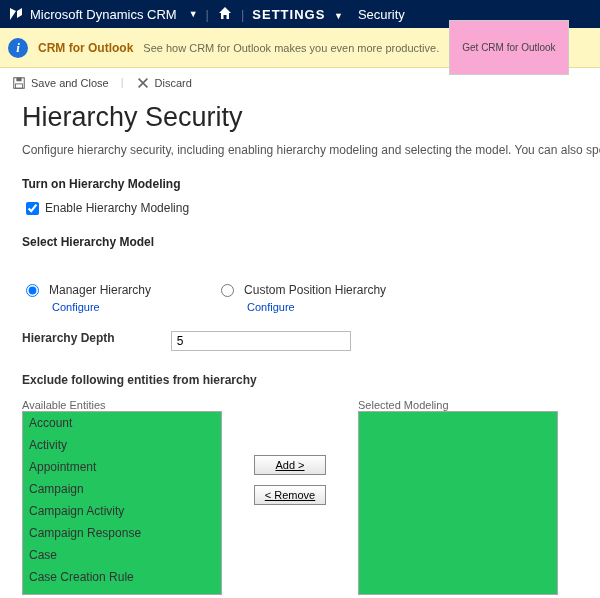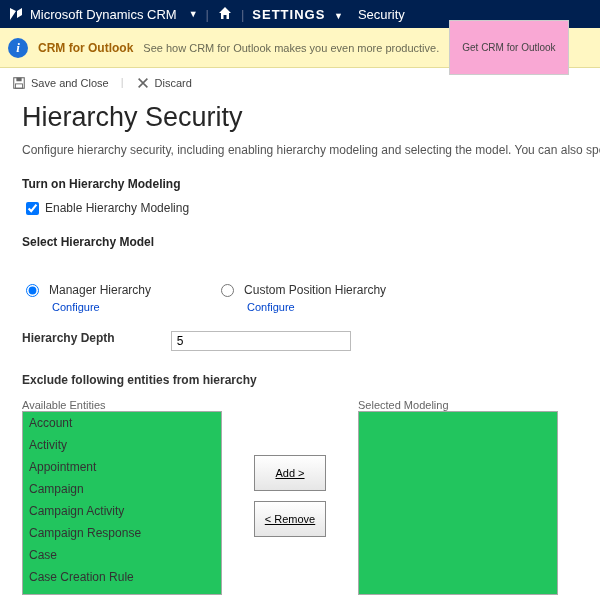--- a/index.html
+++ b/index.html
@@ -34,21 +34,21 @@
   .depth-row { display: flex; gap: 56px; margin-bottom: 22px; }
   .depth-row label { font-weight: 700; font-size: 12px; }
   .depth-row input { width: 180px; height: 20px; border: 1px solid #bbb; padding: 2px 5px; font-size: 12px; }
   .exclude-head { font-weight: 700; font-size: 12px; margin-bottom: 12px; }
   .lists { display: flex; gap: 18px; align-items: flex-start; }
   .list-col { width: 200px; }
   .list-label { font-size: 11px; color: #666; }
   .listbox { width: 200px; height: 184px; border: 1px solid #a9a9a9; overflow-y: scroll; background: #22c55e; }
   .listbox div { padding: 4px 6px; font-size: 12px; color: #333; cursor: pointer; white-space: nowrap; }
   .mid-btns { display: flex; flex-direction: column; gap: 10px; margin-top: 56px; width: 100px; align-items: center; }
-  .mid-btns button { width: 72px; height: 36px; font-size: 11px; border: 1px solid #888; background: linear-gradient(#fff,#e6e6e6); cursor: pointer; text-decoration: underline; }
+  .mid-btns button { width: 72px; height: 20px; font-size: 11px; border: 1px solid #888; background: linear-gradient(#fff,#e6e6e6); cursor: pointer; text-decoration: underline; }
   
   .listbox::-webkit-scrollbar { width: 17px; }
   .listbox::-webkit-scrollbar-track { background: #f0f0f0; }
   .listbox::-webkit-scrollbar-thumb { background: #c8c8c8; }
   .listbox::-webkit-scrollbar-button:single-button { background: #f0f0f0; height: 17px; display: block; }
 </style>
 </head>
 <body>
 
 <div class="topbar">

